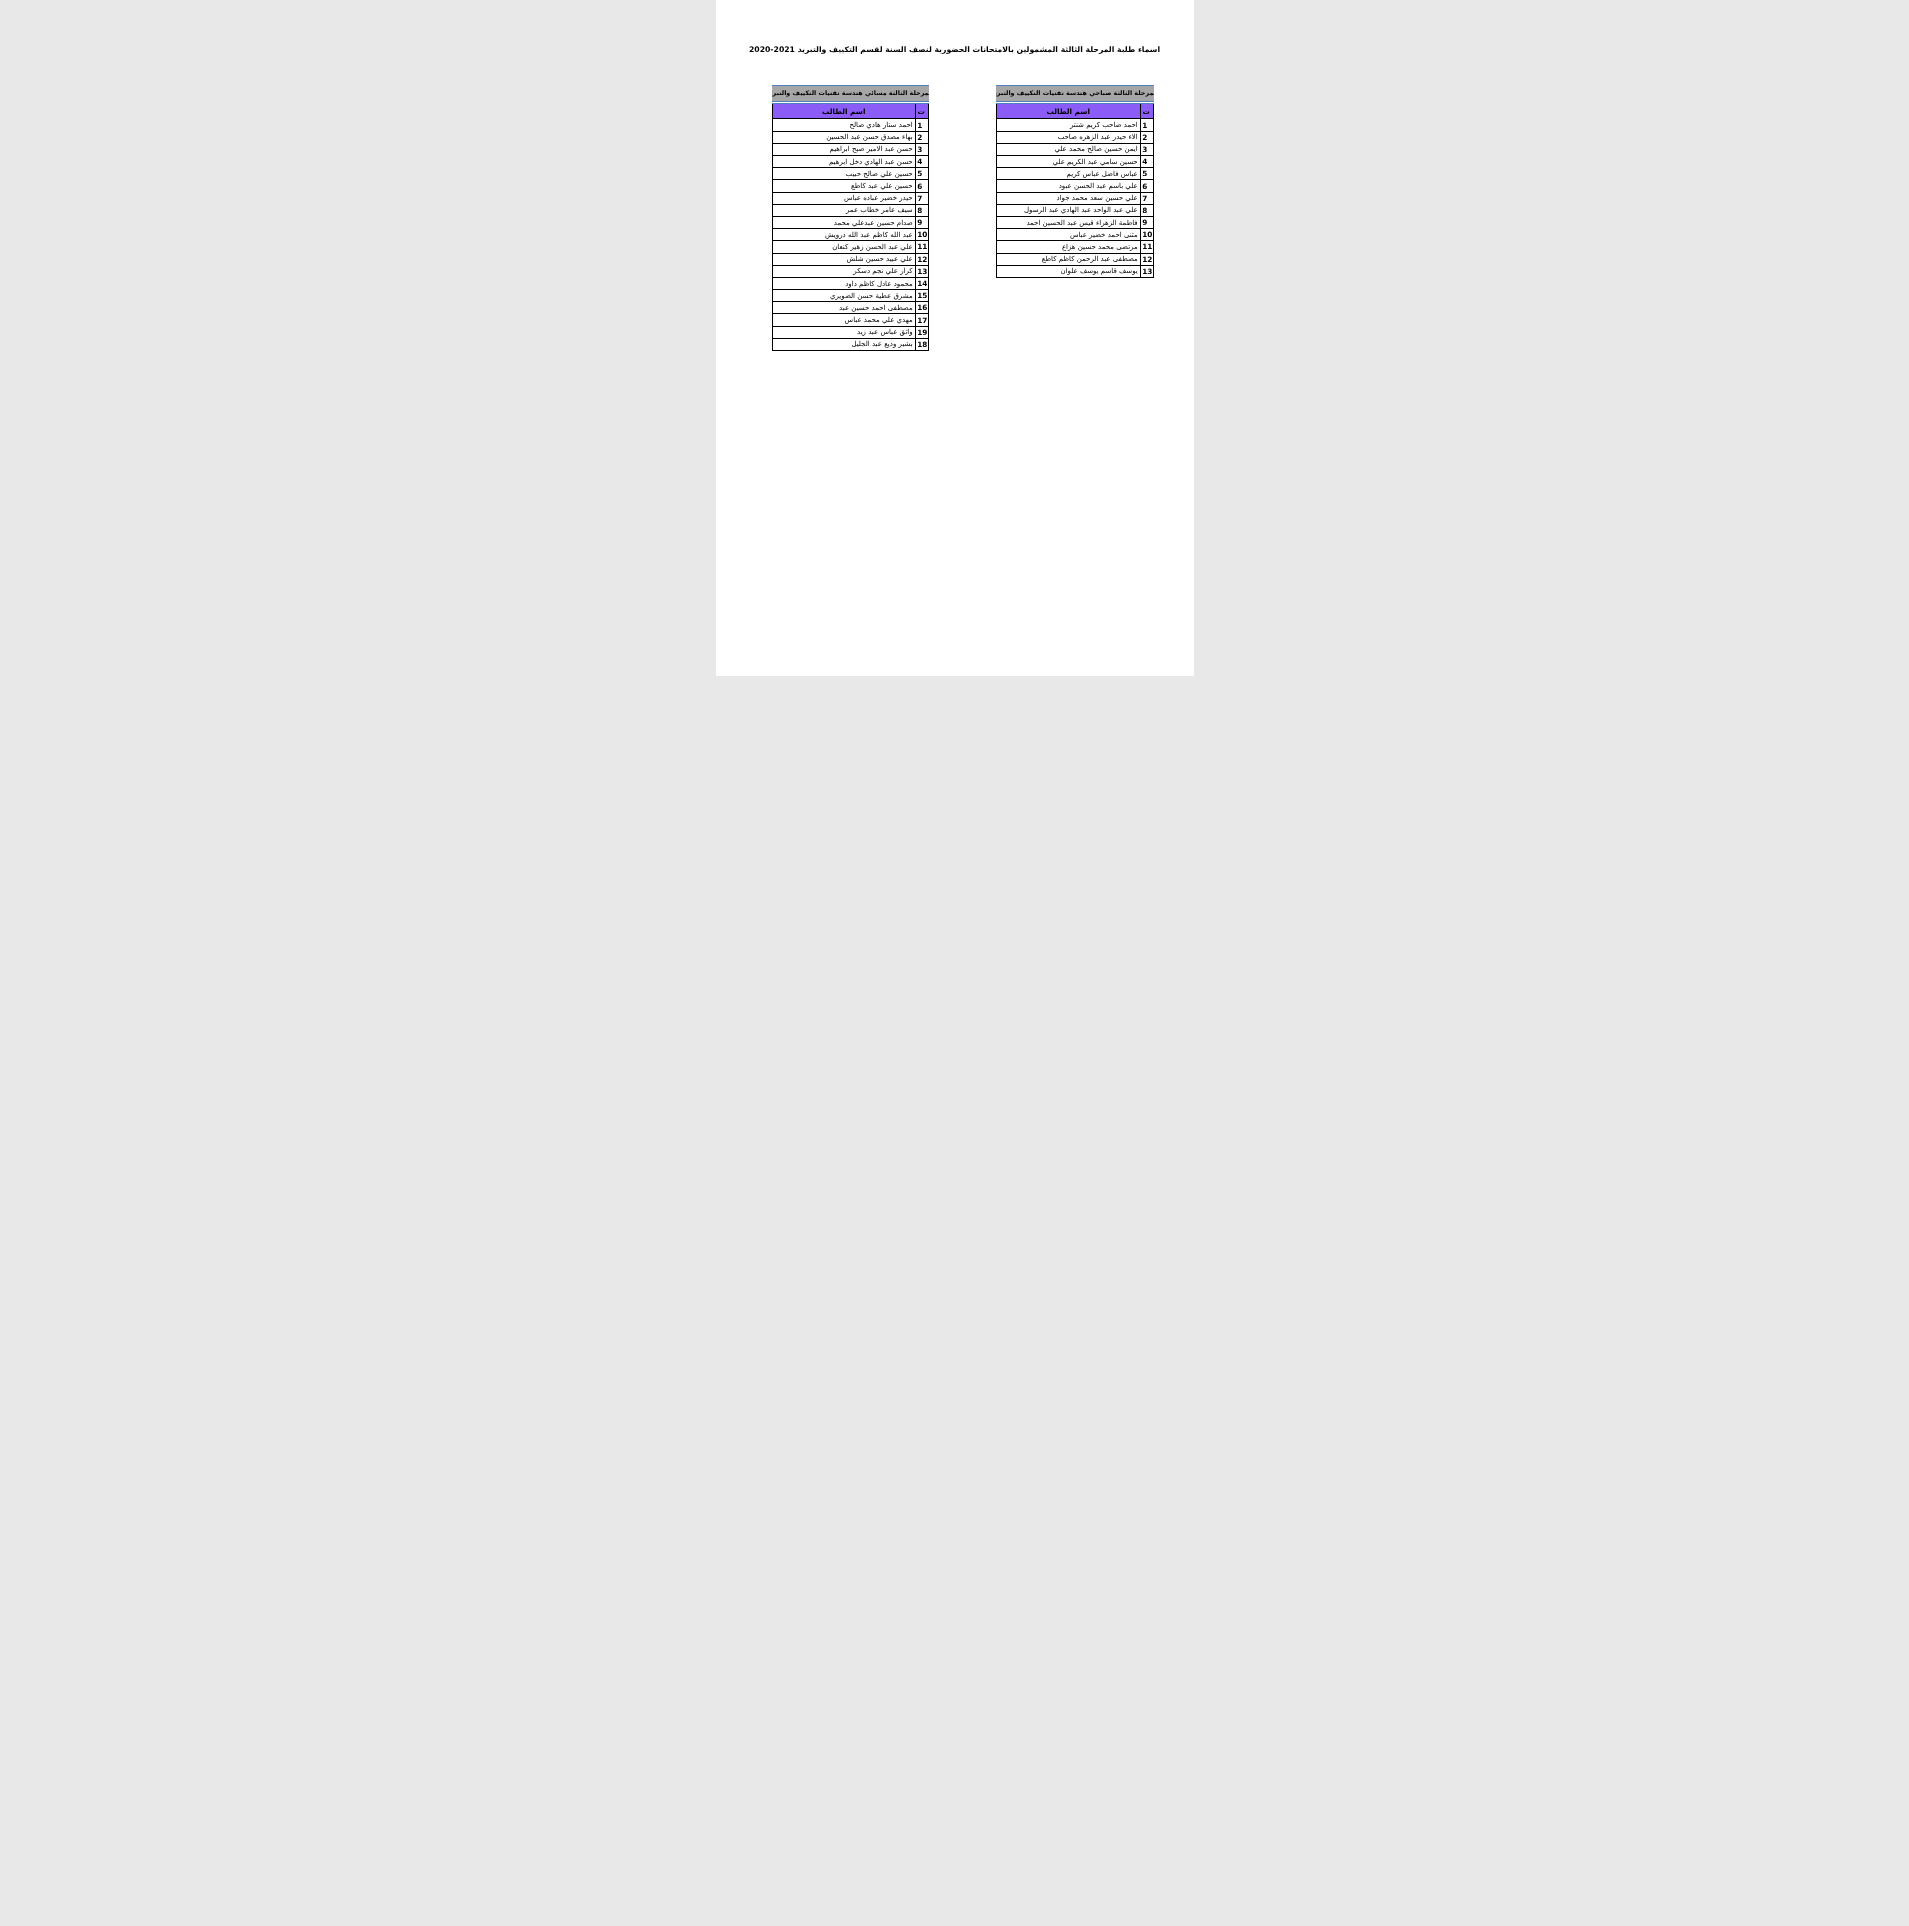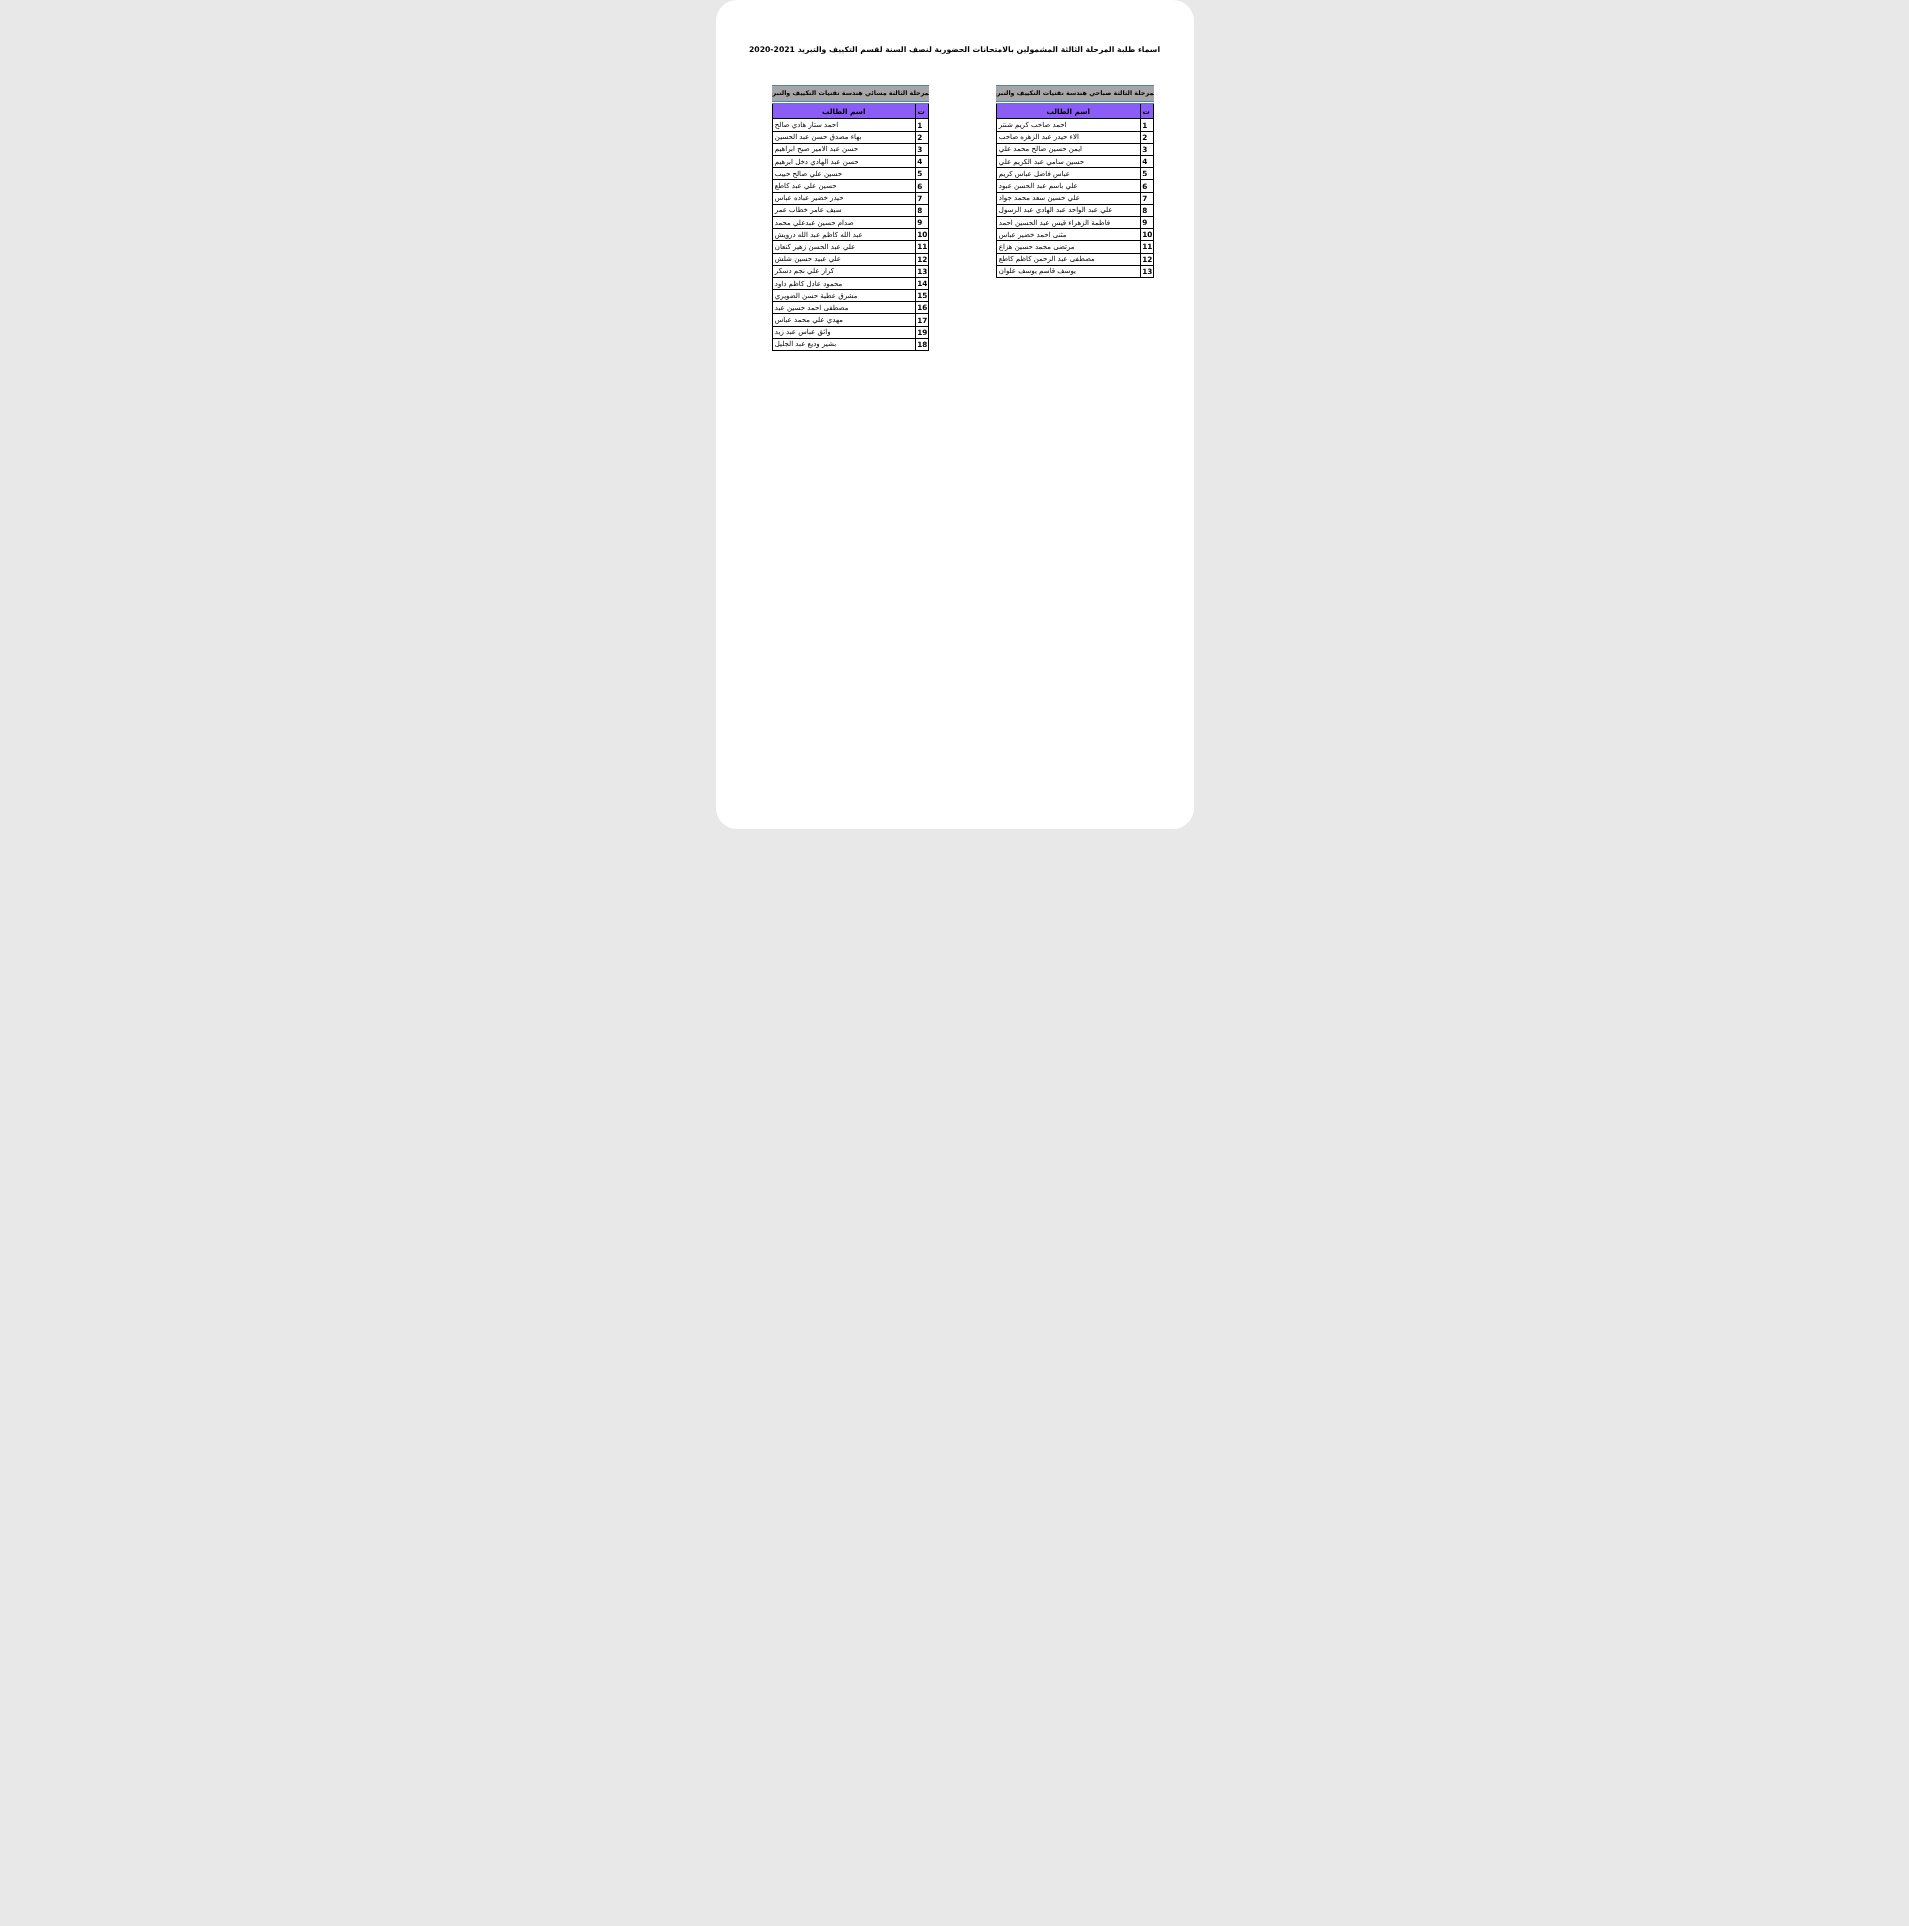--- a/index.html
+++ b/index.html
@@ -1,24 +1,23 @@
 <!DOCTYPE html>
 <html lang="ar" dir="rtl" style="font-size:6.2px"><head>
 <meta charset="utf-8">
 <style>
   html,body{margin:0;padding:0;background:#e8e8e8;}
   .page{
     position:relative;
-    width:478px;height:829px;
+    width:478px;height:676px;
     margin:0 auto;
     background:#ffffff;
     font-family:"DejaVu Sans",sans-serif;
     direction:rtl;
     overflow:hidden;
-    border-radius:21px;
   }
   .doc-title{
     position:absolute;
     top:45px;left:0;right:0;
     text-align:center;
     font-size:7.7px;
     font-weight:bold;
     color:#000;
     white-space:nowrap;
   }
@@ -89,21 +88,21 @@
   .student-table td.num-cell{
     width:10px;
     direction:ltr;
     text-align:left;
     padding:0 0 0 1.2px;
     font-size:7.3px;
     font-weight:bold;
     font-family:"DejaVu Sans",sans-serif;
   }
   .student-table td.name-cell{
-    text-align:left;
+    text-align:right;
     padding:0 2.3px;
     font-size:7px;
     white-space:nowrap;
   }
   .student-table tr:last-child td{
     border-bottom:1.5px solid #000;
   }
 </style>
 </head>
 <body>

